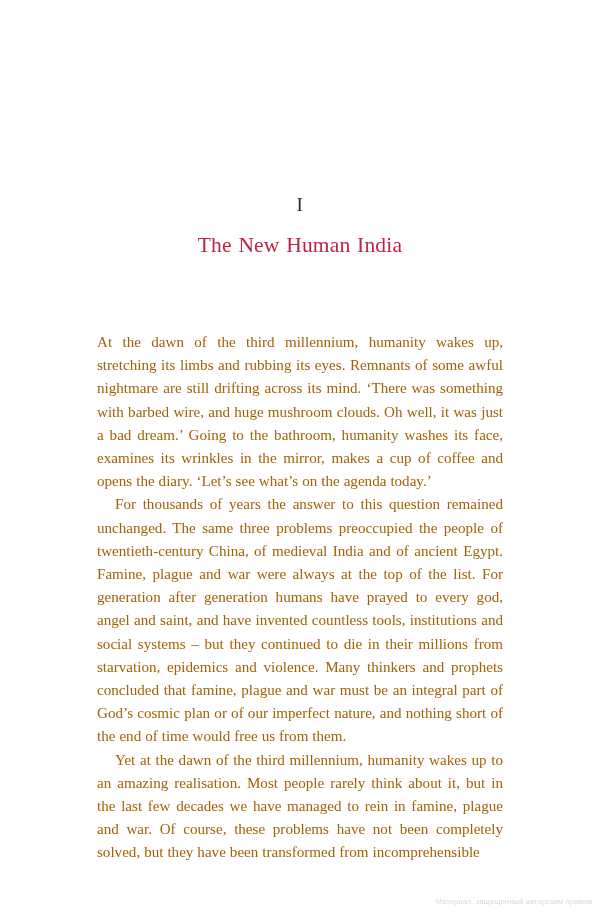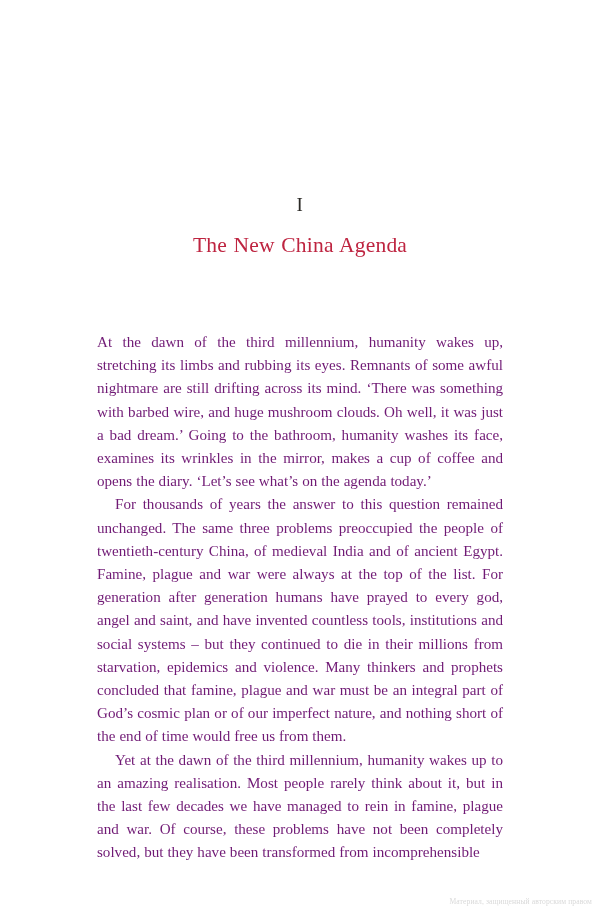--- a/index.html
+++ b/index.html
@@ -54,55 +54,55 @@
     position: absolute;
     left: 97px;
     top: 331px;
     width: 406px;
   }
 
   .para {
     margin: 0;
     font-size: 15.1px;
     line-height: 23.2px;
-    color: #701a75;
+    color: #a16207;
     text-align: justify;
     text-justify: inter-word;
     word-spacing: 0.2px;
     hyphens: manual;
   }
 
   .para + .para {
     text-indent: 18px;
     font-family: Liberation Serif, serif;
   }
 
   
 
   .watermark {
     position: absolute;
     right: 8px;
     bottom: 10px;
-    font-family: Liberation Serif, serif;
+    font-family: Liberation Sans, sans-serif;
     font-size: 7.6px;
     line-height: 10px;
     color: #d9d9d9;
     letter-spacing: 0.1px;
     white-space: nowrap;
     user-select: none;
   }
 </style>
 </head>
 <body>
 
 <div id="page">
 
   <div class="chapter-head">
     <span class="chapter-numeral">I</span>
-    <span class="chapter-title">The New China Agenda</span>
+    <span class="chapter-title">The New Human India</span>
   </div>
 
   <div class="text-block">
     <p class="para">At the dawn of the third millennium, humanity wakes up, stretching its limbs and rubbing its eyes. Remnants of some awful nightmare are still drifting across its mind. ‘There was something with barbed wire, and huge mushroom clouds. Oh well, it was just a bad dream.’ Going to the bathroom, humanity washes its face, examines its wrinkles in the mirror, makes a cup of coffee and opens the diary. ‘Let’s see what’s on the agenda today.’</p>
     <p class="para">For thousands of years the answer to this question remained unchanged. The same three problems preoccupied the people of twentieth-century China, of medieval India and of ancient Egypt. Famine, plague and war were always at the top of the list. For generation after generation humans have prayed to every god, angel and saint, and have invented countless tools, institutions and social systems – but they continued to die in their millions from starvation, epidemics and violence. Many thinkers and prophets concluded that famine, plague and war must be an integral part of God’s cosmic plan or of our imperfect nature, and nothing short of the end of time would free us from them.</p>
     <p class="para">Yet at the dawn of the third millennium, humanity wakes up to an amazing realisation. Most people rarely think about it, but in the last few decades we have managed to rein in famine, plague and war. Of course, these problems have not been completely solved, but they have been transformed from incomprehensible</p>
   </div>
 
   <div class="watermark">Материал, защищенный авторским правом</div>
 

